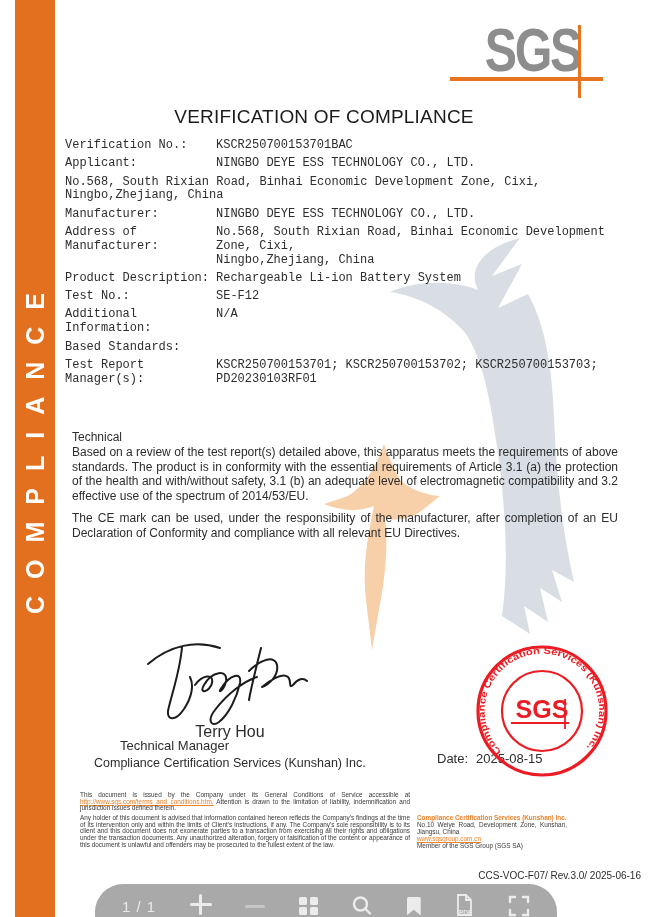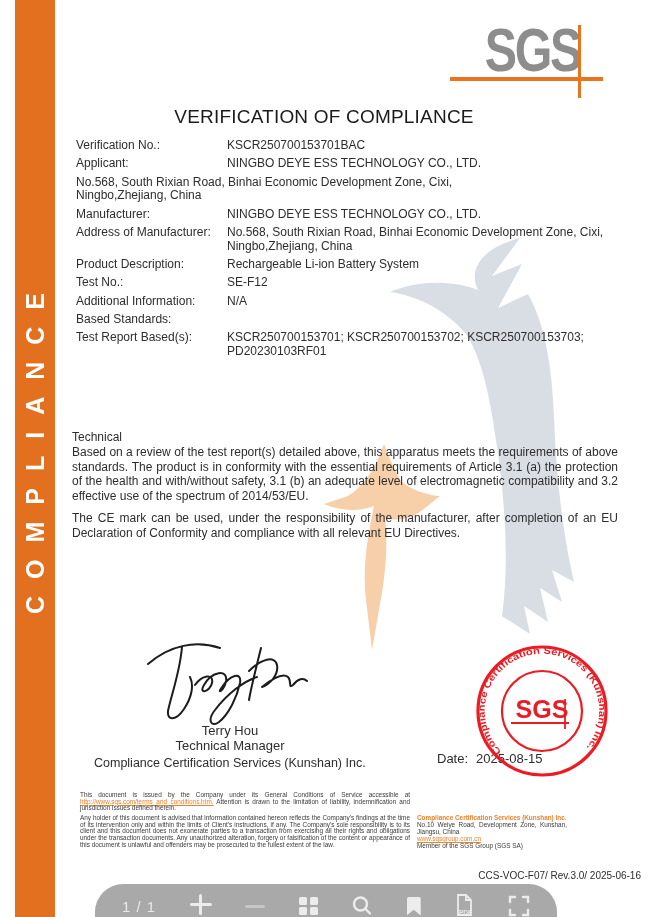--- a/index.html
+++ b/index.html
@@ -20,32 +20,32 @@
   .logo-text { position:absolute; right:30px; top:0; font-size:62px; line-height:50px; font-weight:700;
     color:#8D8D8D; letter-spacing:-3px; transform:scaleX(.78); transform-origin:right top; }
   .logo-hline { position:absolute; left:0; top:52px; width:153px; height:3.5px; background:#E87420; }
   .logo-vline { position:absolute; left:128px; top:0; width:3px; height:73px; background:#E87420; }
   
   .wm { position:absolute; z-index:0; }
   
   .title { position:absolute; left:0; right:0; top:106px; text-align:center;
     font-size:19px; font-weight:400; color:#1b1b1b; letter-spacing:.2px; z-index:2; }
   
-  .fields { position:absolute; left:76px; top:139px; width:546px; z-index:2; }
+  .fields { position:absolute; left:65px; top:139px; width:546px; z-index:2;font-family:Liberation Mono, monospace; }
   .frow { display:flex; margin-bottom:4.5px; }
   .flabel { flex:none; width:151px; font-size:12px; line-height:13.8px; }
   .fvalue { flex:1; font-size:12px; line-height:13.8px; white-space:pre-line; }
   
   .conclusion { position:absolute; left:72px; top:430px; width:546px; z-index:2; }
   .c-head { font-size:12px; line-height:15px; }
   .c-par { font-size:12px; line-height:14.7px; text-align:justify; margin-bottom:7px; }
   
   .sig-svg { position:absolute; left:140px; top:638px; z-index:2; }
-  .sig-name { position:absolute; left:120px; top:723px; width:220px; text-align:center; font-size:13px; z-index:2; }
-  .sig-role { position:absolute; left:120px; top:738px; width:220px; text-align:center; font-size:13px; z-index:2; }
+  .sig-name { position:absolute; left:120px; top:723px; width:220px; text-align:center; font-size:16px; z-index:2; }
+  .sig-role { position:absolute; left:120px; top:738px; width:220px; text-align:left; font-size:13px; z-index:2; }
   .sig-company { position:absolute; left:94px; top:756px; font-size:12.5px; z-index:2; }
   .date-line { position:absolute; left:437px; top:751px; font-size:13px; z-index:2; }
   .date-line .dv { margin-left:8px; }
   .stamp { position:absolute; left:467px; top:636px; z-index:3; pointer-events:none; }
   
   .foot-left { position:absolute; left:80px; top:792px; width:330px; z-index:2; color:#3a3a3a; }
   .foot-left p { font-size:6.4px; line-height:6.6px; text-align:justify; margin-bottom:3.5px; }
   .o-link { color:#E8822D; text-decoration:underline; }
   .foot-right { position:absolute; left:417px; top:814px; width:150px; z-index:2; color:#3a3a3a; }
   .foot-right div { font-size:6.4px; line-height:7px; }
@@ -126,21 +126,21 @@
       <div class="fvalue">SE-F12</div>
     </div>
     <div class="frow">
       <div class="flabel">Additional Information:</div>
       <div class="fvalue">N/A</div>
     </div>
     <div class="frow">
       <div class="flabel">Based Standards:</div>
     </div>
     <div class="frow">
-      <div class="flabel">Test Report Based(s):</div>
+      <div class="flabel">Test Report Manager(s):</div>
       <div class="fvalue">KSCR250700153701; KSCR250700153702; KSCR250700153703;
 PD20230103RF01</div>
     </div>
   </div>
 
   <div class="conclusion">
     <div class="c-head">Technical</div>
     <p class="c-par">Based on a review of the test report(s) detailed above, this apparatus meets the requirements of above standards. The product is in conformity with the essential requirements of Article 3.1 (a) the protection of the health and with/without safety, 3.1 (b) an adequate level of electromagnetic compatibility and 3.2 effective use of the spectrum of 2014/53/EU.</p>
     <p class="c-par">The CE mark can be used, under the responsibility of the manufacturer, after completion of an EU Declaration of Conformity and compliance with all relevant EU Directives.</p>
   </div>

